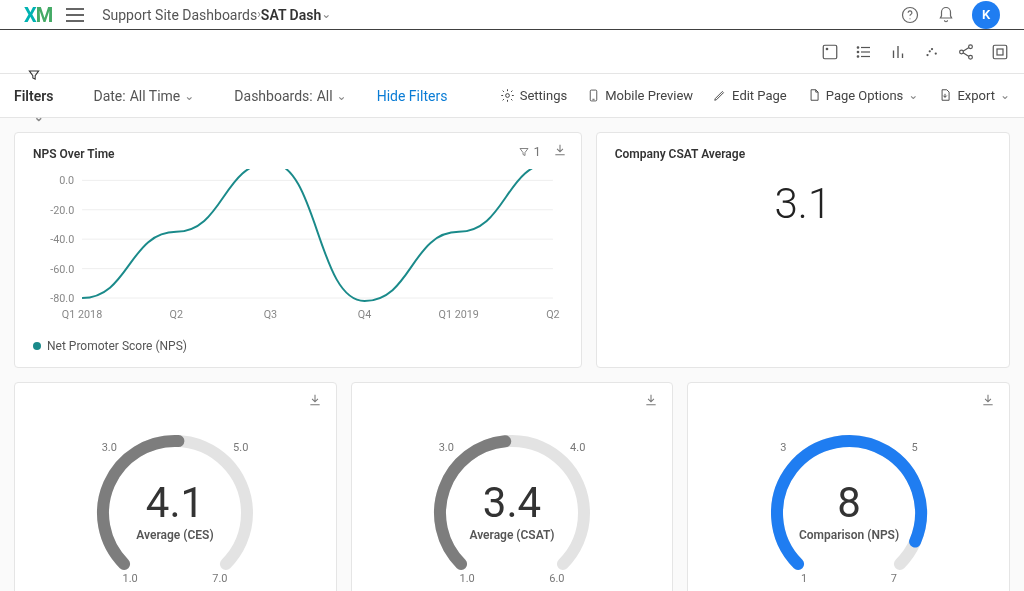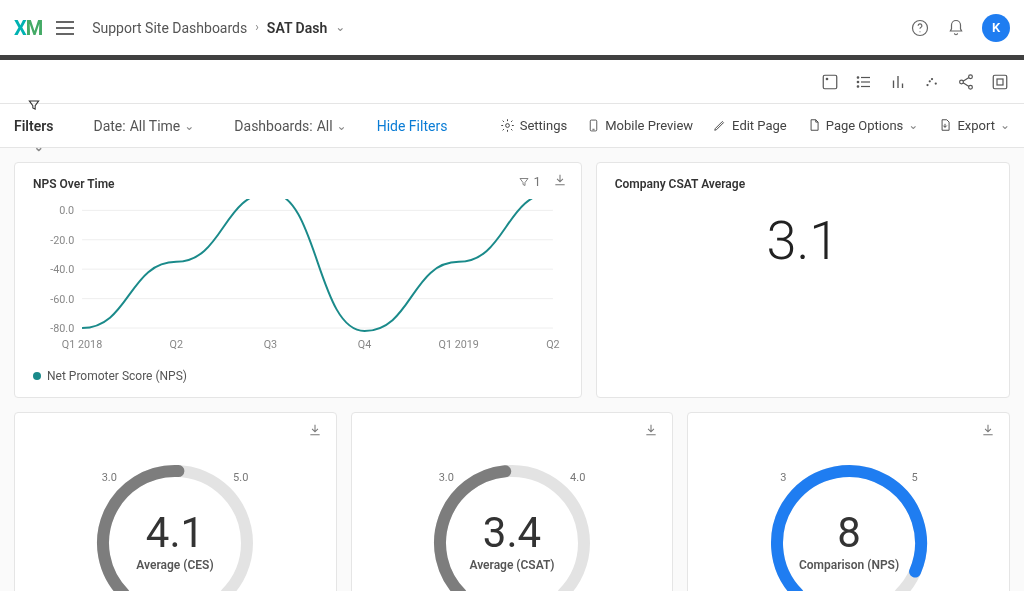--- a/index.html
+++ b/index.html
@@ -1,23 +1,23 @@
 <!DOCTYPE html>
 <html><head>
 <meta charset="utf-8">
 <style>
 * { box-sizing: border-box; margin: 0; padding: 0; }
 body { font-family: -apple-system, BlinkMacSystemFont, "Segoe UI", Roboto, Helvetica, Arial, sans-serif; color: #333; background: #fff; width: 1024px; }
-.topbar { display: flex; align-items: center; height: 60px; padding: 0 14px; border-bottom: 5px solid #404040; }
+.topbar { display: flex; align-items: center; height: 30px; padding: 0 24px; border-bottom: 1px solid #404040; }
 .logo { font-weight: 700; font-size: 20px; letter-spacing: -1px; margin-right: 14px; }
 .logo .x { color: #00b2b2; }
 .logo .m { color: #4a6; }
 .hamburger { width: 18px; height: 14px; display: flex; flex-direction: column; justify-content: space-between; margin-right: 18px; cursor: pointer; }
 .hamburger span { height: 2px; background: #666; }
-.breadcrumb { display: flex; font-size: 14px; color: #555; gap: 8px; }
+.breadcrumb { display: flex; font-size: 14px; color: #555; gap: 0; }
 .bc-current { font-weight: 600; color: #333; }
 .chev { color: #888; font-size: 12px; }
 .top-right { margin-left: auto; display: flex; align-items: center; gap: 16px; }
 .icon-btn { width: 20px; height: 20px; display: inline-flex; align-items: center; justify-content: center; color: #666; cursor: pointer; }
 .avatar { width: 28px; height: 28px; border-radius: 50%; background: #1f7df1; color: #fff; font-size: 13px; font-weight: 600; display: flex; align-items: center; justify-content: center; }
 
 .tabbar { display: flex; align-items: center; height: 44px; padding: 0 14px; border-bottom: 1px solid #e5e5e5; }
 .tabs { display: flex; gap: 22px; font-size: 14px; color: #555; }
 .tab { padding-bottom: 12px; margin-top: 12px; cursor: pointer; position: relative; }
 .tab.active { color: #0a7cd5; font-weight: 600; }
@@ -43,21 +43,21 @@
 .dl-icon { cursor: pointer; }
 
 svg.linechart { width: 100%; height: 160px; }
 .axis-label { font-size: 11px; fill: #888; }
 .grid-line { stroke: #eee; stroke-width: 1; }
 .series-line { stroke: #1a8a8a; stroke-width: 2; fill: none; }
 .legend { display: flex; align-items: center; gap: 6px; font-size: 12px; color: #555; margin-top: 6px; text-align: right; }
 .legend-dot { width: 8px; height: 8px; border-radius: 50%; background: #1a8a8a; }
 
 .csat-big { text-align: center; margin-top: 18px; }
-.csat-val { font-size: 54px; font-weight: 300; color: #222; }
+.csat-val { font-size: 42px; font-weight: 300; color: #222; }
 .csat-sub { font-size: 13px; color: #888; margin-top: 8px; }
 .up-arrow { color: #26a65b; font-size: 10px; margin-right: 4px; }
 
 .row2 { display: flex; gap: 14px; }
 .gauge-card { flex: 1; padding-top: 30px; padding-bottom: 20px; }
 svg.gauge { display: block; margin: 0 auto; }
 .gauge-val { font-size: 42px; font-weight: 400; fill: #333; text-anchor: middle; }
 .gauge-lbl { font-size: 12px; font-weight: 600; fill: #555; text-anchor: middle; }
 .tick-lbl { font-size: 11px; fill: #777; text-anchor: middle; }
 .arc-bg { fill: none; stroke: #e3e3e3; stroke-width: 12; }

